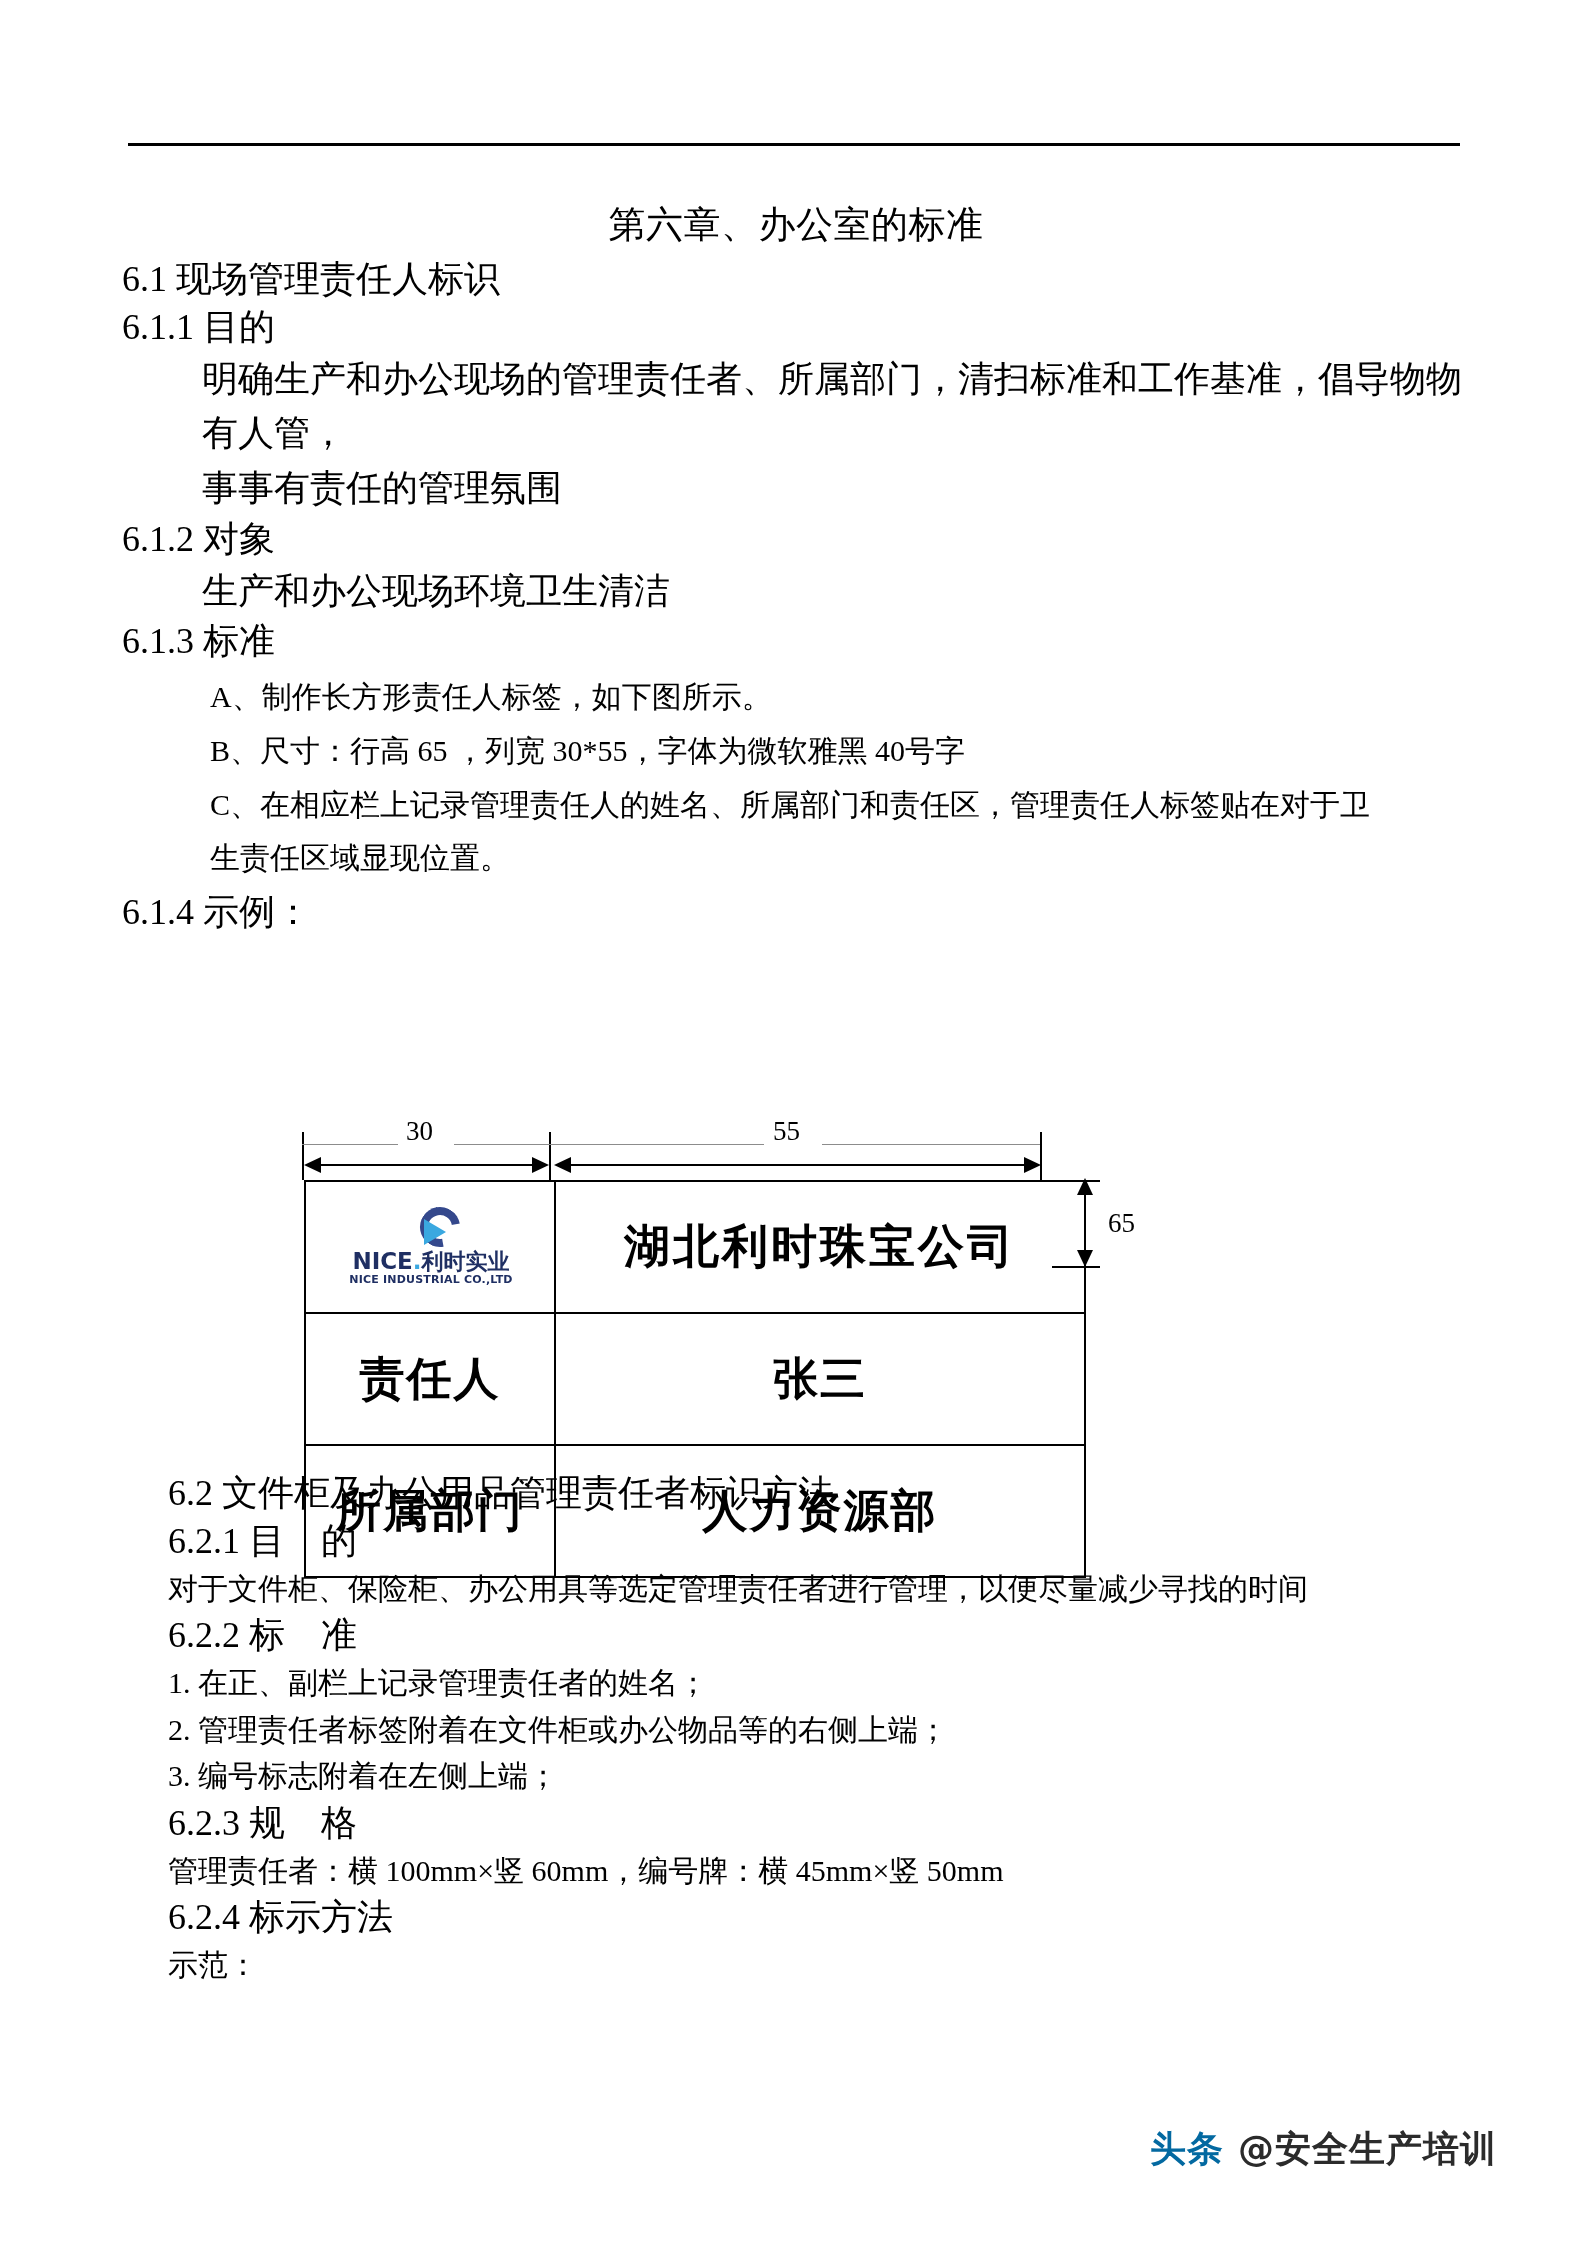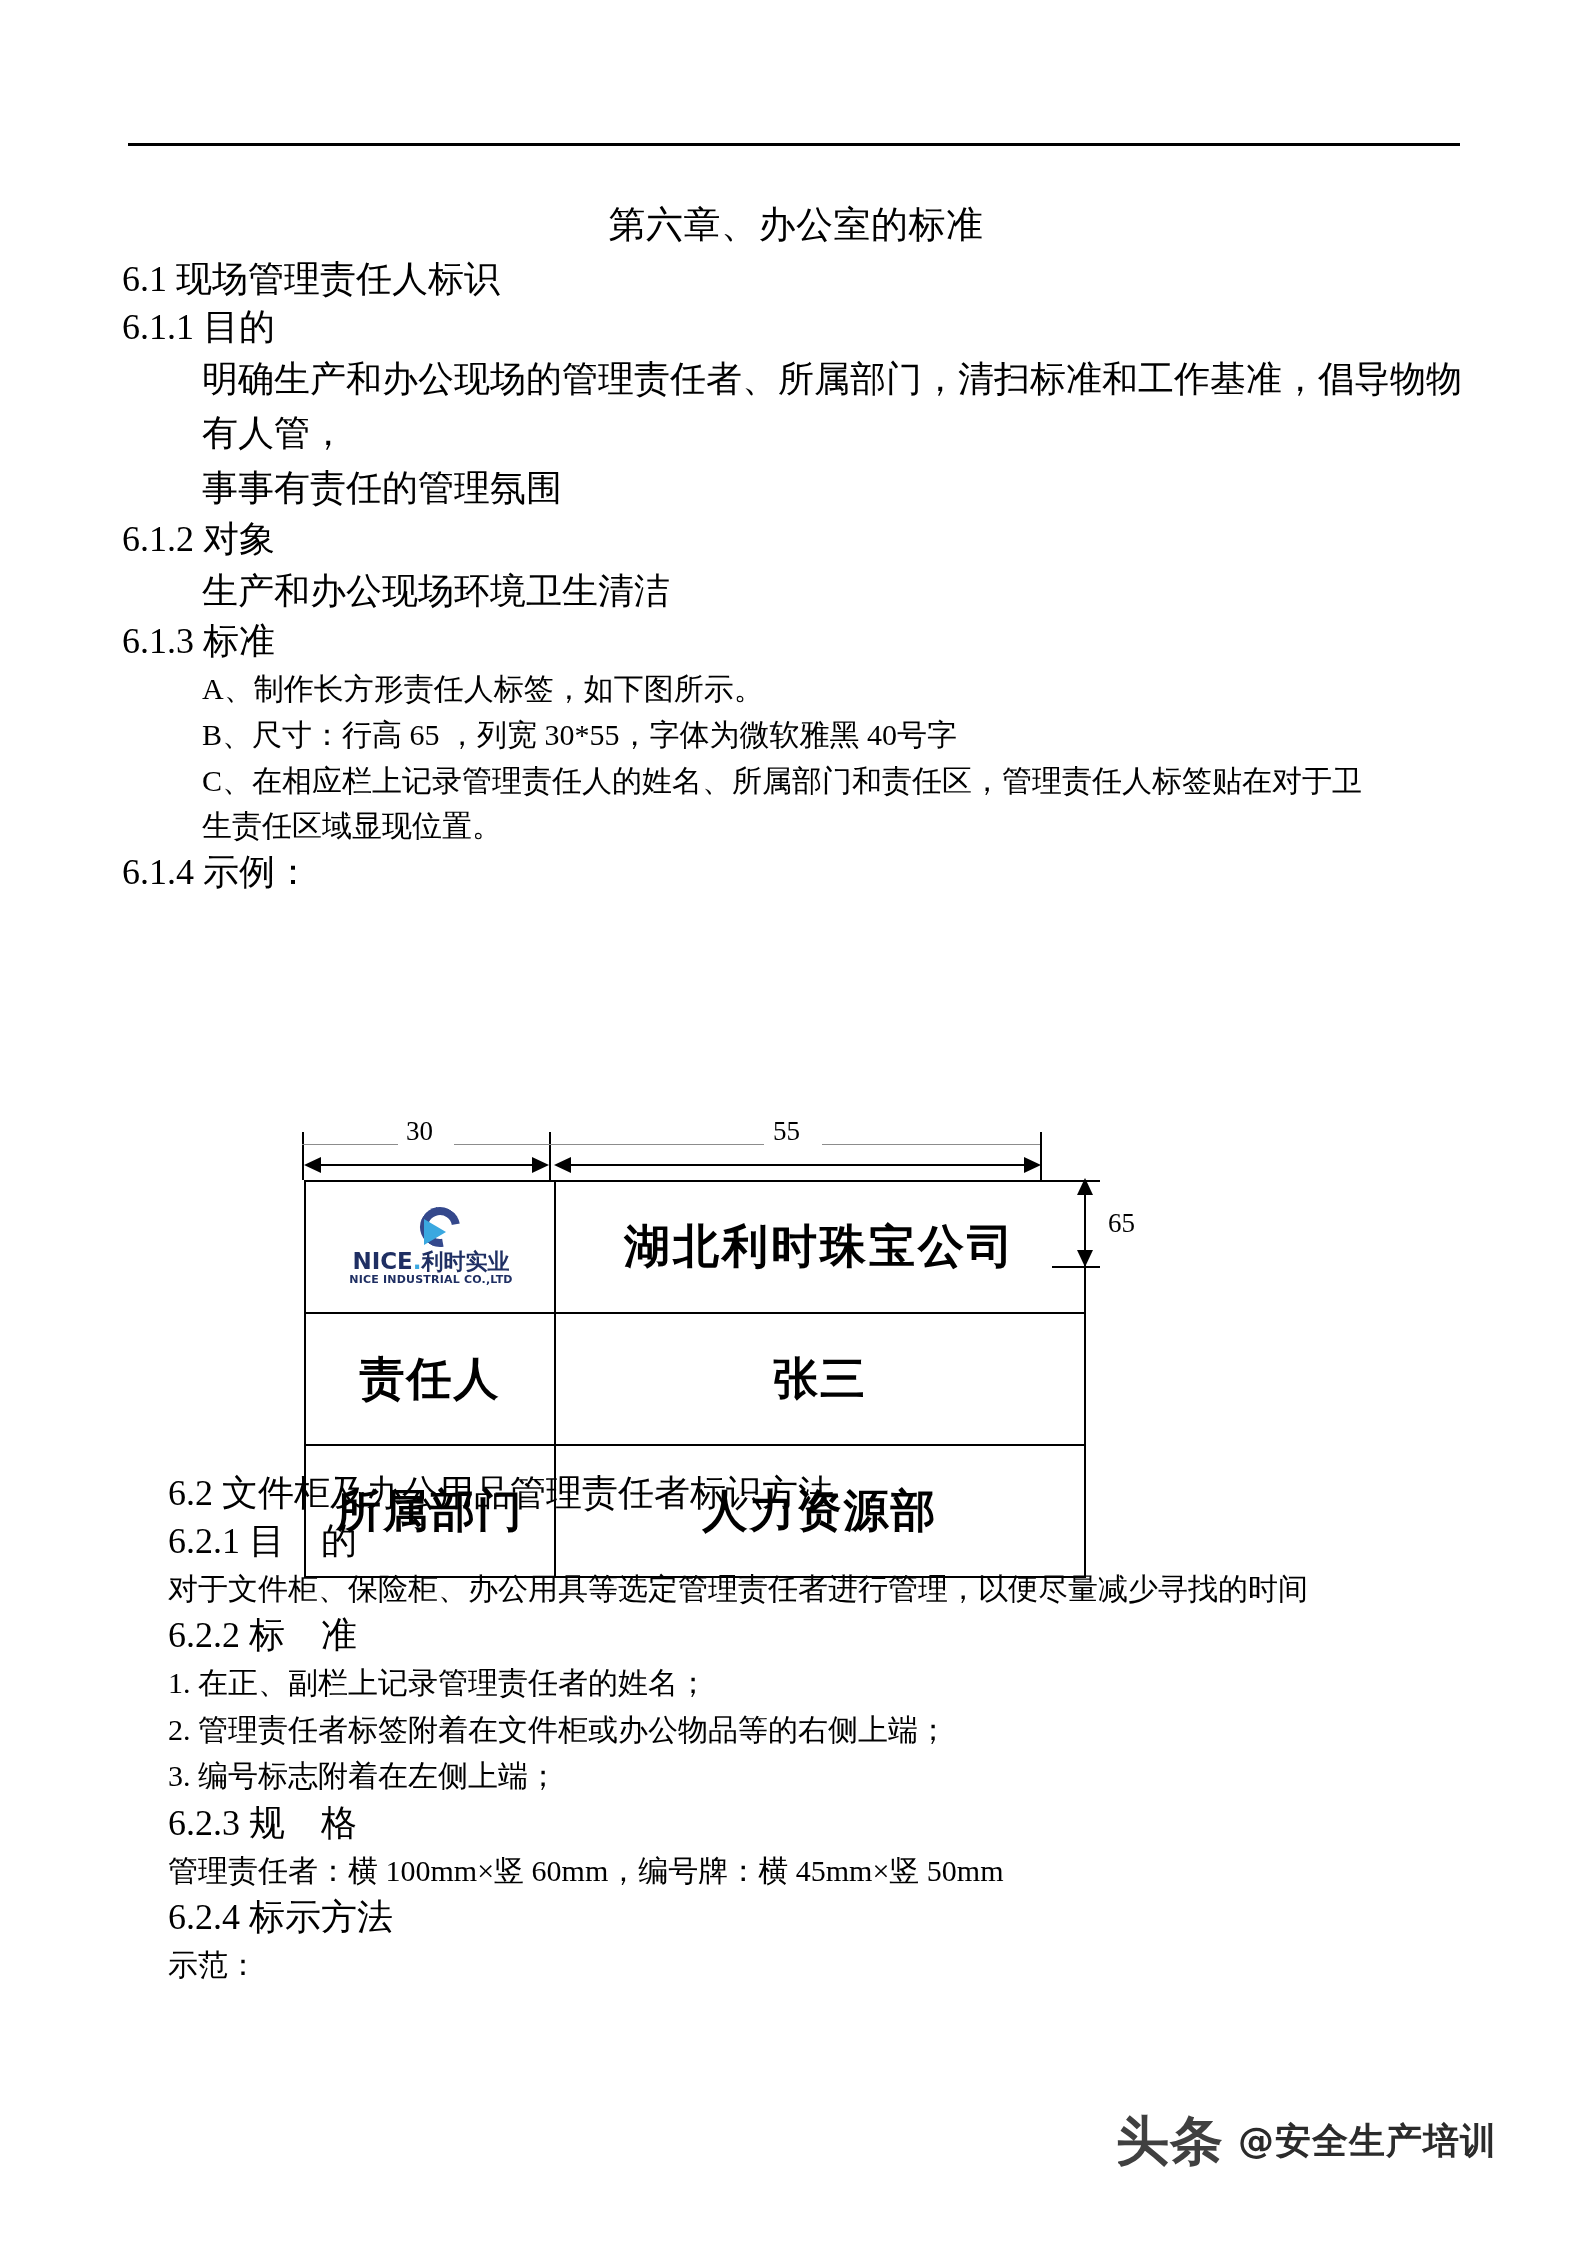--- a/index.html
+++ b/index.html
@@ -67,21 +67,21 @@
   }
 
   p.indent1 {
     margin: 0;
     padding-left: 80px;
     font-size: 36px;
     line-height: 1.52;
   }
 
   p.indent-hang {
-    margin: 0;
+    margin: 8px;
     padding-left: 80px;
     text-indent: 0;
     font-size: 30px;
     line-height: 1.52;
   }
 
   p.flush {
     margin: 0;
     font-size: 30px;
     line-height: 1.55;
@@ -265,23 +265,23 @@
   .watermark {
     position: absolute;
     right: 90px;
     bottom: 78px;
     display: flex;
     align-items: center;
     gap: 14px;
     font-family: "DejaVu Sans", "Liberation Sans", sans-serif;
   }
   .wm-logo {
-    font-size: 53px;
+    font-size: 36px;
     font-weight: 700;
-    color: #404040;
+    color: #0369a1;
     letter-spacing: 1px;
     line-height: 1;
   }
   .wm-text {
     font-size: 36px;
     font-weight: 700;
     color: #2b2b2b;
     letter-spacing: 1px;
     line-height: 1;
   }

